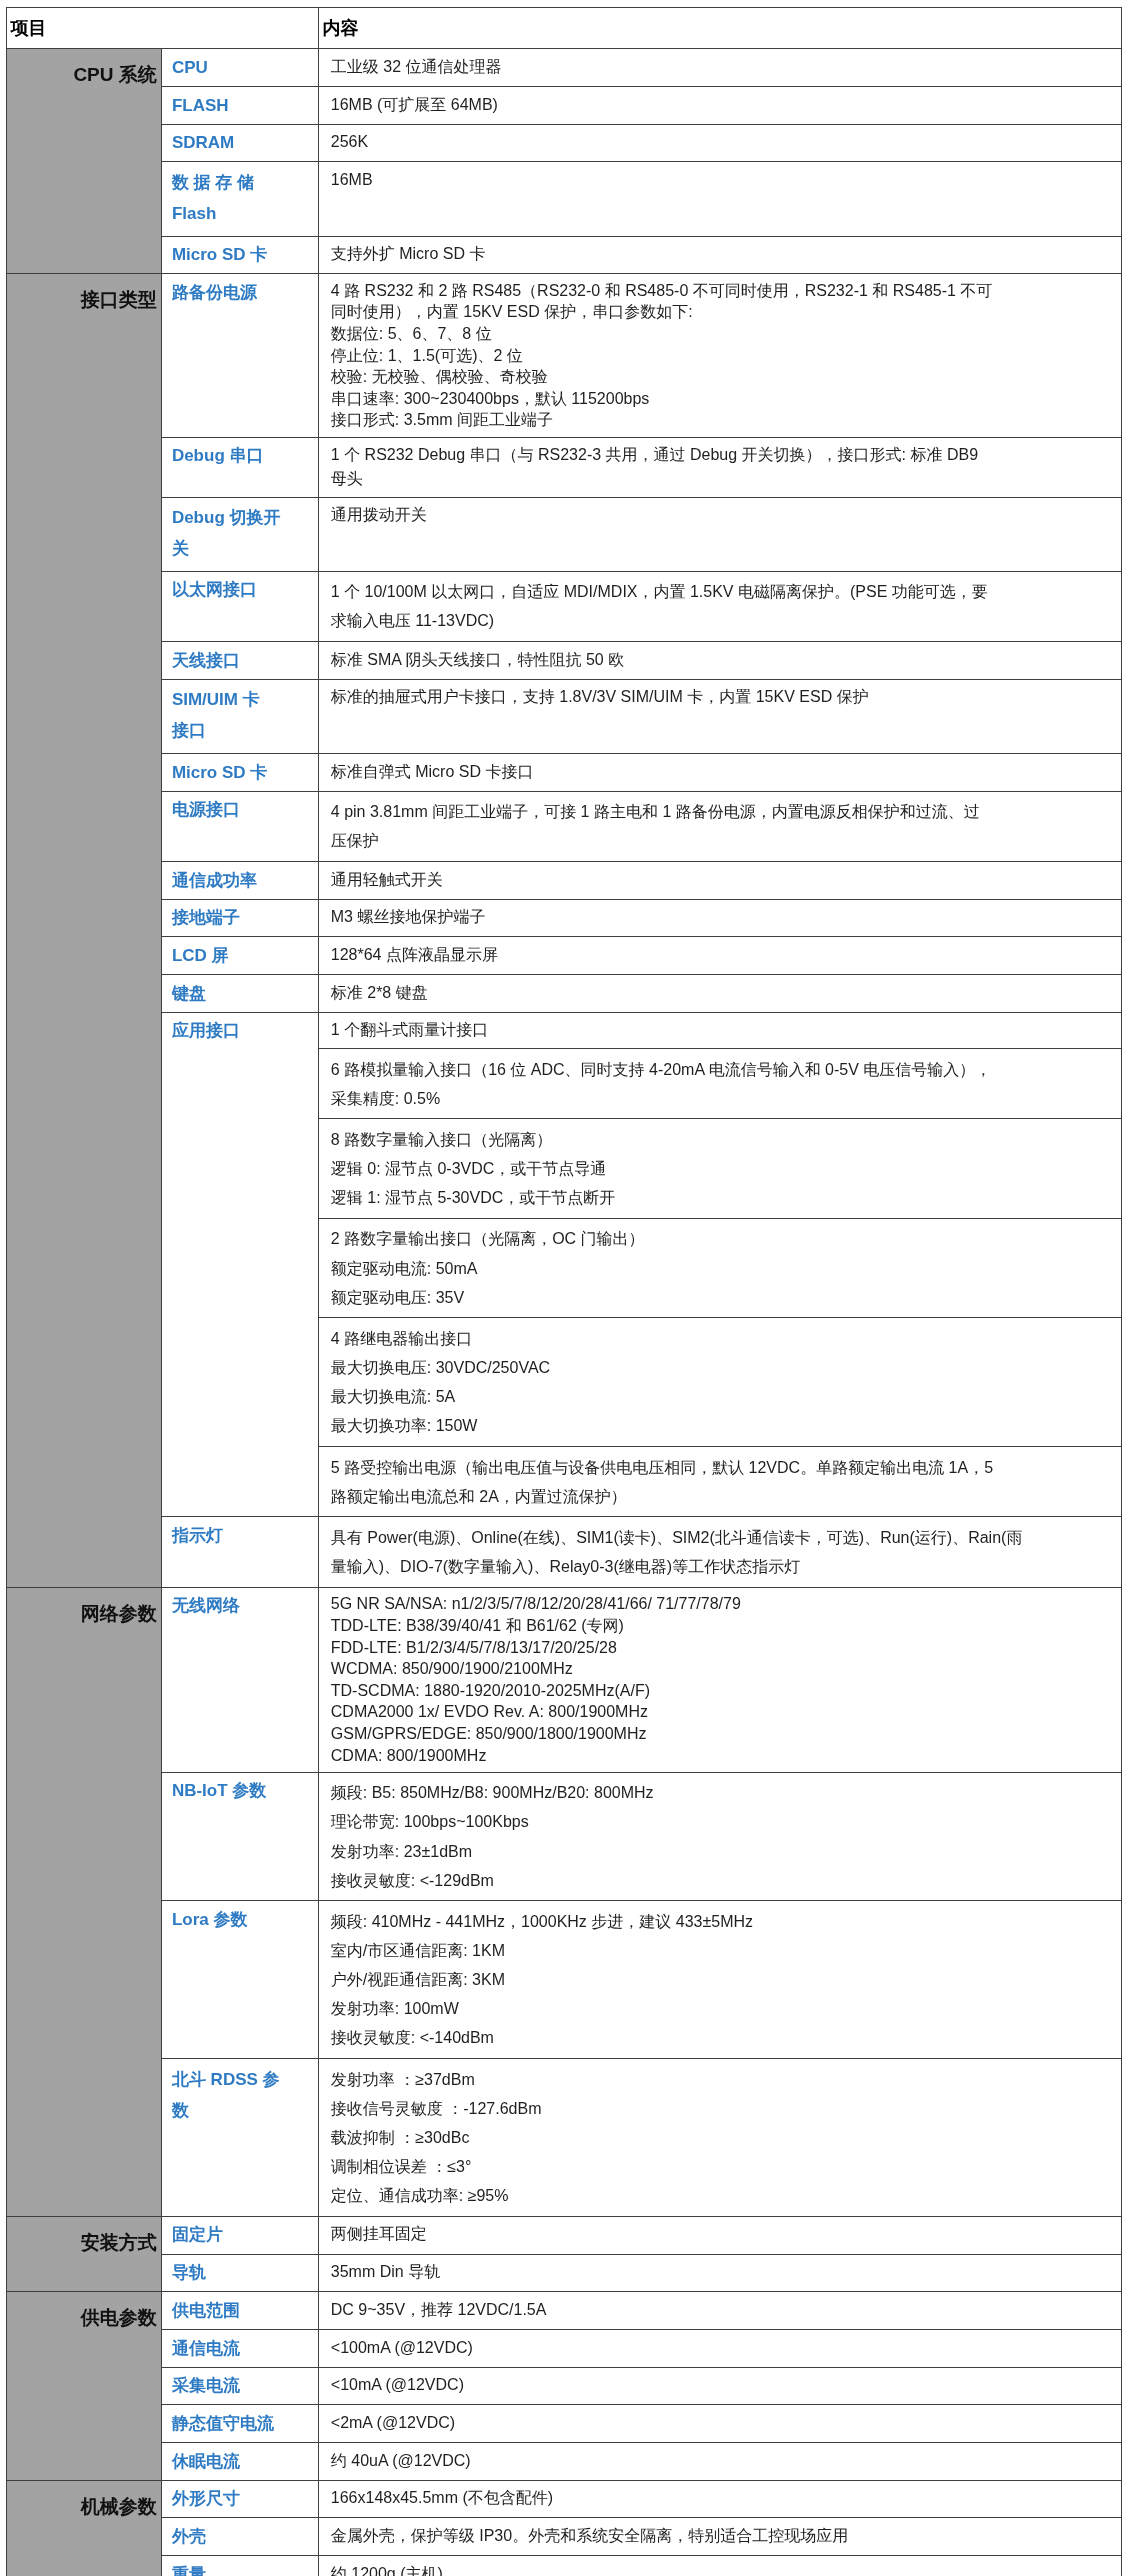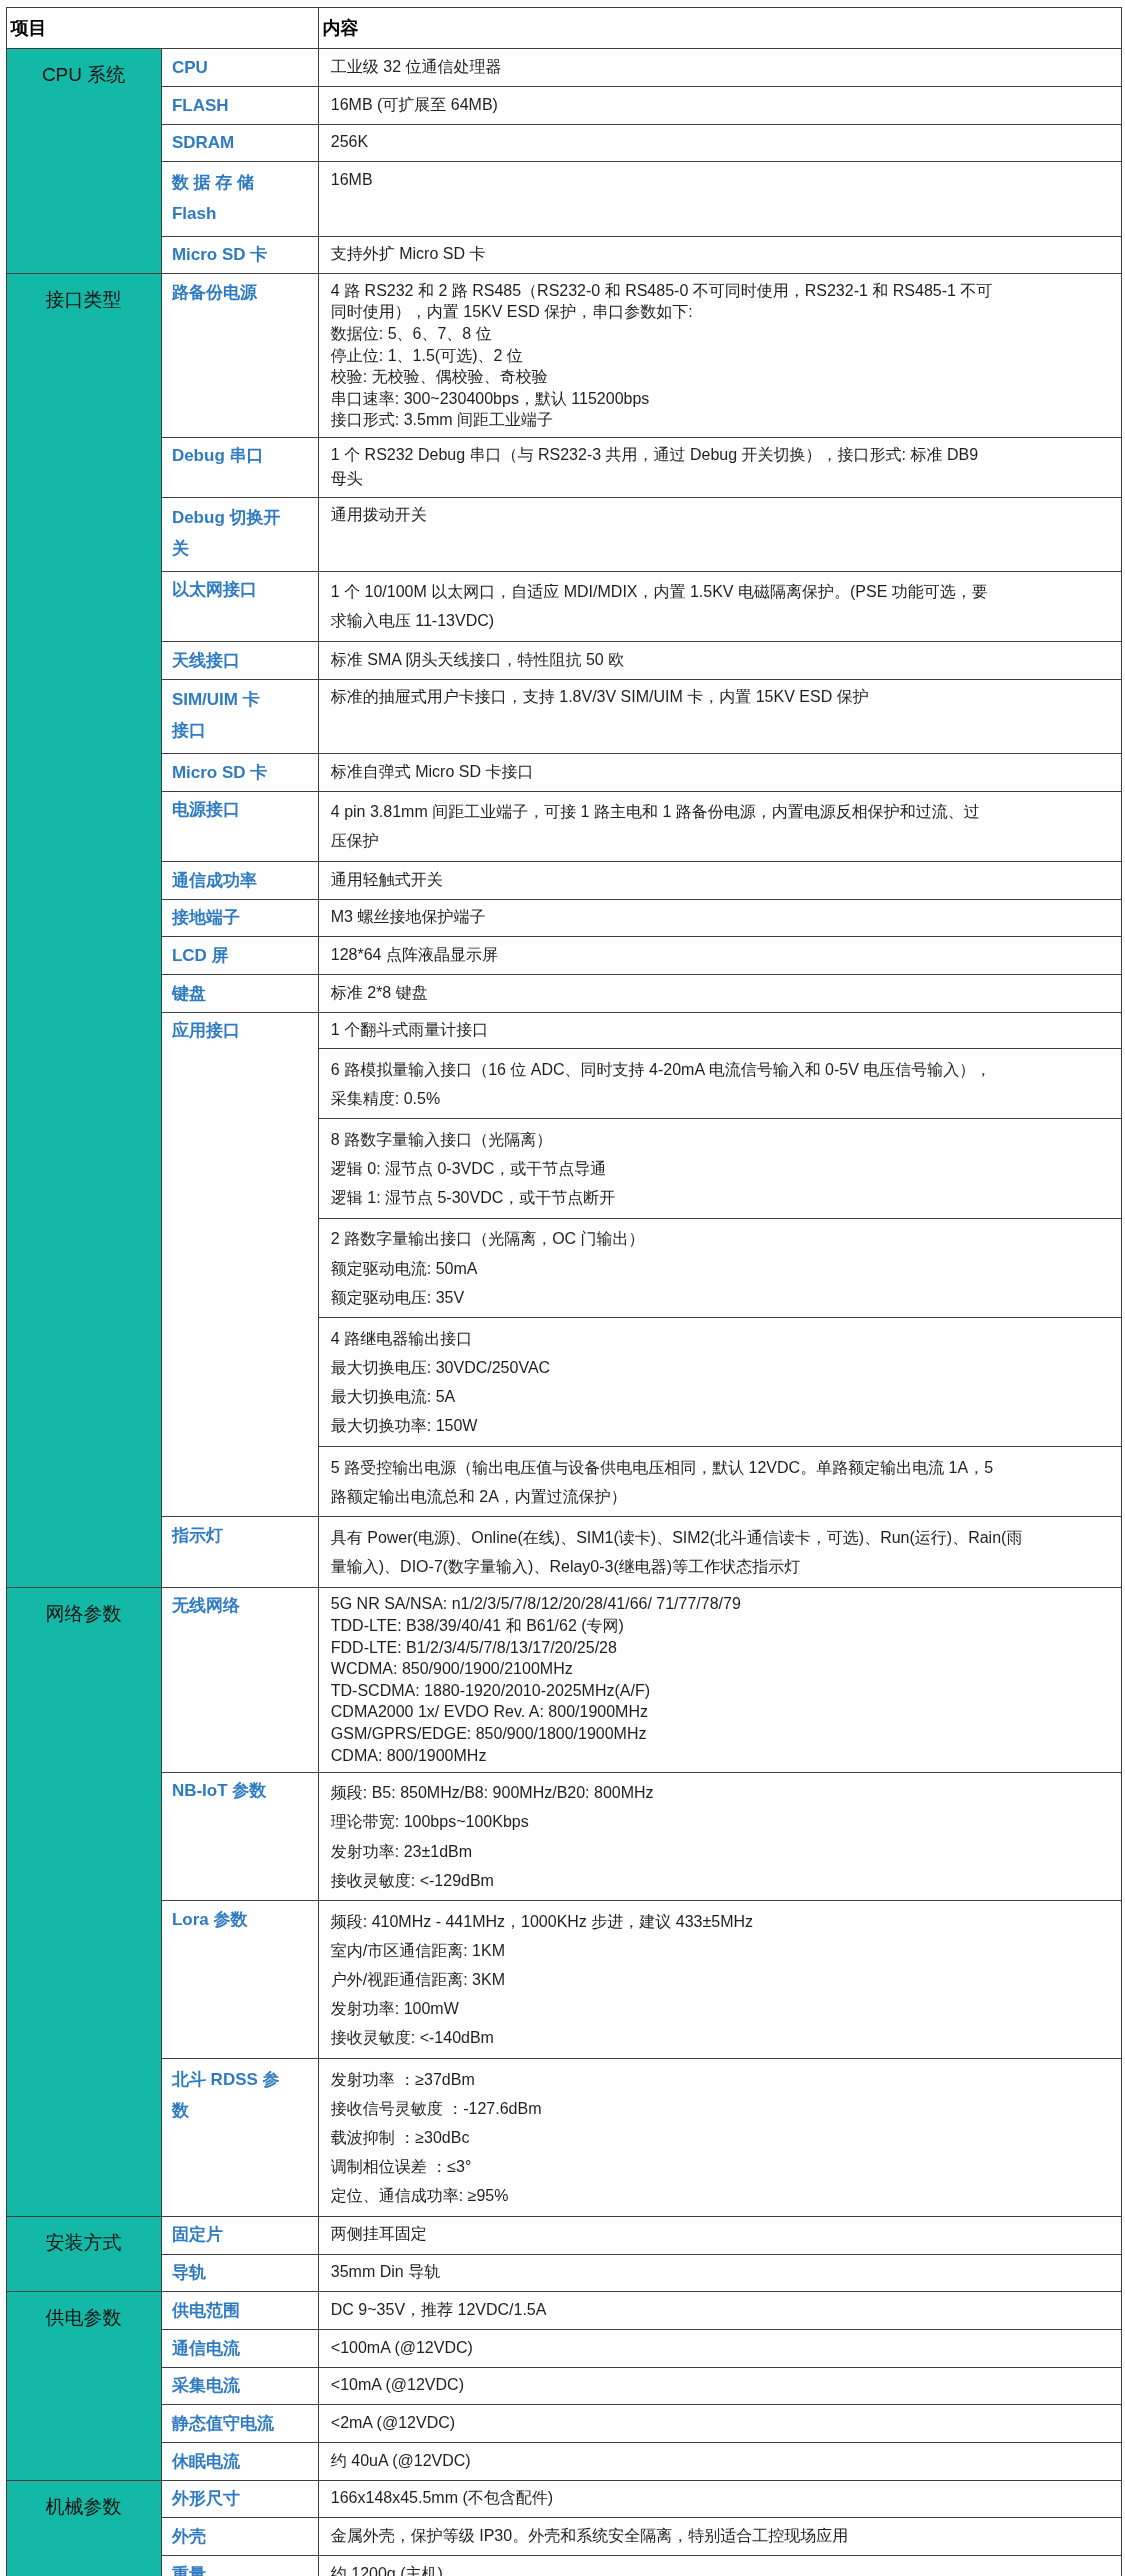--- a/index.html
+++ b/index.html
@@ -19,25 +19,25 @@
   }
   thead th {
     background: #ffffff;
     color: #000000;
     font-size: 18px;
     font-weight: bold;
     text-align: left;
     padding: 8.4px 3.8px;
   }
   td.cat {
-    background: #14b8a6;
+    background: #a3a3a3;
     color: #111111;
     font-size: 19px;
-    font-weight: normal;
-    text-align: center;
+    font-weight: bold;
+    text-align: right;
     vertical-align: top;
     padding: 13px 3.8px 3.8px 3.8px;
     line-height: 1.4;
   }
   td.lbl {
     color: #2f7bc3;
     font-size: 17px;
     font-weight: bold;
     vertical-align: top;
     padding: 5.6px 7.5px 5.6px 10.3px;

